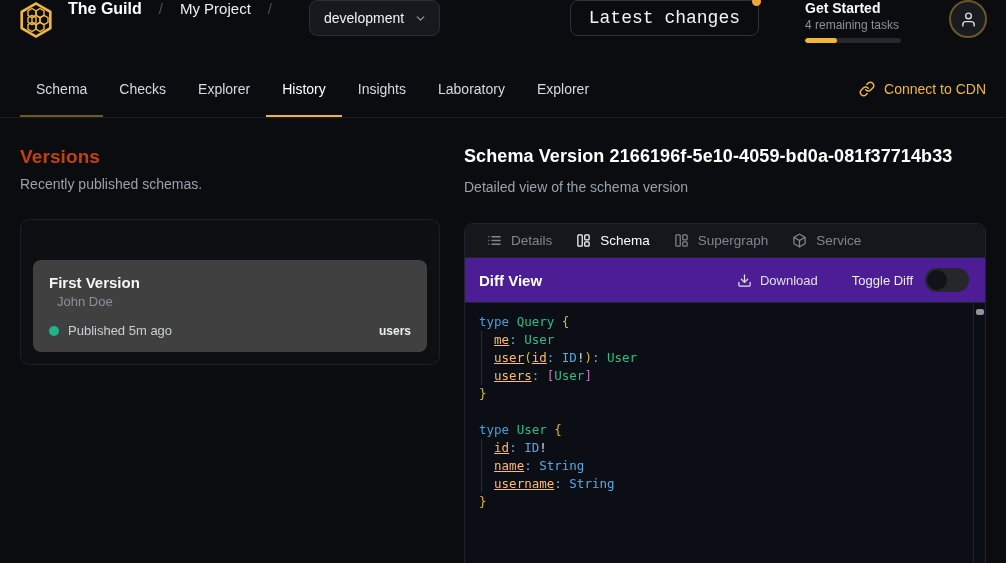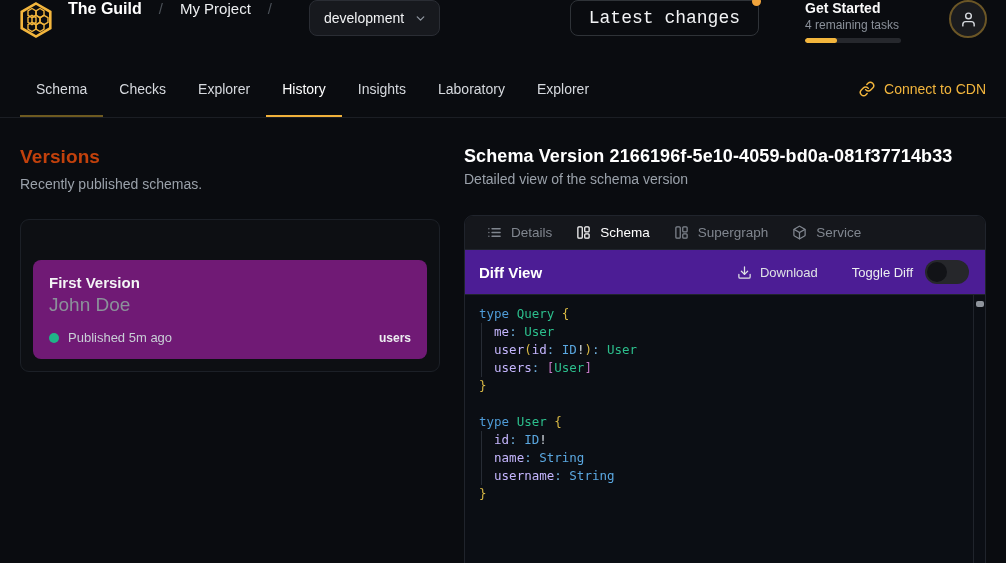--- a/index.html
+++ b/index.html
@@ -75,32 +75,32 @@
 
   .section-title { font-size:19px; font-weight:700; color:#c2410c; letter-spacing:.1px; }
   .section-sub { font-size:14px; color:#9aa1aa; margin-top:8px; }
 
   
   .versions-card {
     margin-top:27px; border:1px solid #1c2027; border-radius:9px;
     background:#0d0f13; padding:40px 12px 12px 12px;
   }
   .version-item {
-    background:#701a75; border-radius:8px; padding:14px 16px; cursor:pointer;
+    background:#404040; border-radius:8px; padding:14px 16px; cursor:pointer;
   }
   .vi-name { font-size:15px; font-weight:600; color:#f4f5f6; }
-  .vi-author { font-size:19px; color:#8b919a; margin-top:3px; }
+  .vi-author { font-size:13px; color:#8b919a; margin-top:3px;margin-left:8px; }
   .vi-meta { display:flex; align-items:center; margin-top:14px; }
   .vi-dot { width:10px; height:10px; border-radius:50%; background:#1fb488; margin-right:9px; }
   .vi-status { font-size:13px; color:#c9ced6; }
   .vi-service { margin-left:auto; font-size:12px; font-weight:700; color:#eceef0; }
 
   
   .detail-title { font-size:18px; font-weight:700; color:#ffffff; letter-spacing:.1px; }
-  .detail-sub { font-size:14px; color:#9aa1aa; margin-top:4px; }
+  .detail-sub { font-size:14px; color:#9aa1aa; margin-top:12px; }
   .panel {
     margin-top:28px; border:1px solid #20242c; border-radius:9px 9px 0 0;
     height:400px; display:flex; flex-direction:column; overflow:hidden;
   }
   .panel-tabs {
     height:34px; flex:0 0 auto; background:#15171c; border-bottom:1px solid #20242c;
     display:flex; align-items:center; padding:0 10px;
   }
   .ptab {
     display:flex; align-items:center; gap:9px; padding:0 12px;
@@ -128,21 +128,21 @@
     font-family:"DejaVu Sans Mono", monospace; font-size:12.5px; line-height:18px;
     padding:10px 0 0 14px; white-space:pre;
   }
   .code-line { position:relative; height:18px; }
   .code-line .guide {
     position:absolute; left:2px; top:0; bottom:0; width:1px; background:#272c35;
   }
   .tok-kw { color:#4f9cd8; }
   .tok-ty { color:#2cbe8c; }
   .tok-sc { color:#5aa7e0; }
-  .tok-fd { color:#c4b5fd; }
+  .tok-fd { color:#fdba74;text-decoration:underline; }
   .tok-co { color:#6faedb; }
   .tok-br { color:#d9b945; }
   .tok-sq { color:#c678c6; }
   .tok-bang { color:#d8dee6; }
   .tok-pl { color:#d4dae3; }
   .code-scroll {
     position:absolute; top:0; right:0; bottom:0; width:12px;
     border-left:1px solid #20242c;
   }
   .code-thumb {

